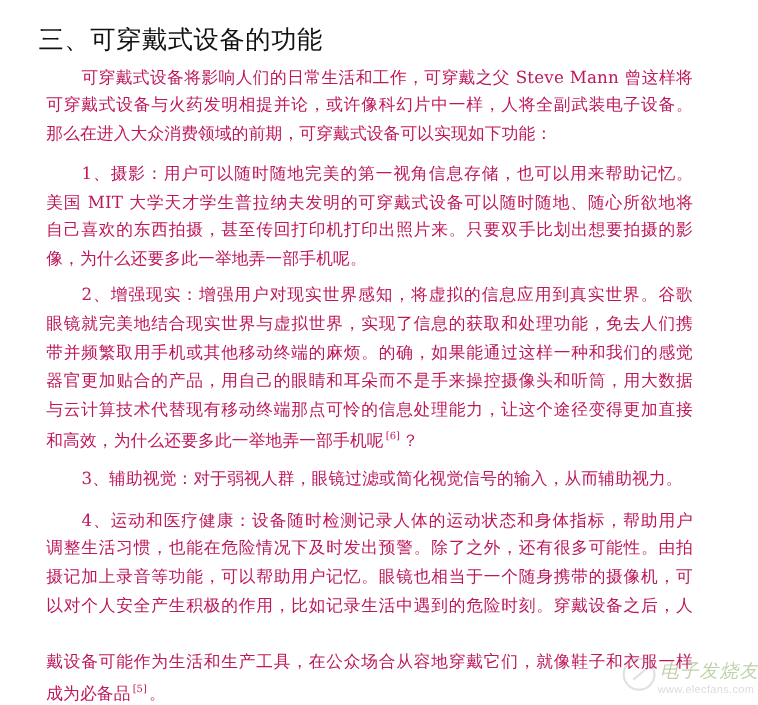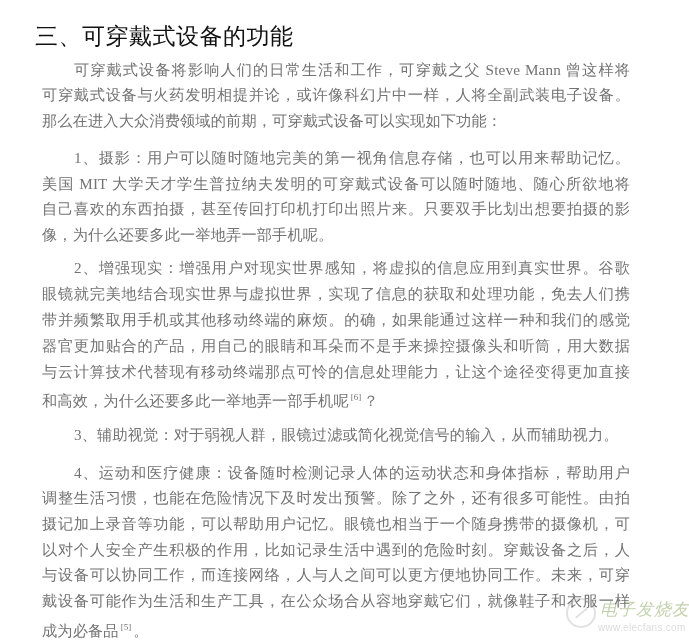--- a/index.html
+++ b/index.html
@@ -13,21 +13,21 @@
   .heading {
     position: absolute; left: 23px; top: 21px;
     font-family: "DejaVu Sans", "Liberation Sans", sans-serif;
     font-size: 23px; font-weight: normal; color: #111; margin: 0;
     letter-spacing: 0.5px; white-space: nowrap;
   }
   .line {
     position: absolute; left: 30px; width: 588px;
     font-size: 15.2px; line-height: 20px; height: 20px;
     white-space: nowrap; text-align: justify; text-align-last: justify;
-    color: #737373; letter-spacing: 0.15px; font-family: Liberation Serif, serif;
+    color: #be185d; letter-spacing: 0.15px;
   }
   .line.first { left: 62px; width: 556px; }
   .line.last { text-align-last: left; }
   sup.ref { font-size: 9px; vertical-align: 6px; margin: 0 2px; letter-spacing: 0; }
   .watermark {
     position: absolute; left: 552px; top: 598px; width: 135px; height: 40px;
     opacity: 0.35; pointer-events: none;
   }
   .wm-logo {
     position: absolute; left: 2px; top: 0px; width: 30px; height: 30px;
@@ -68,21 +68,20 @@
   <div class="line" style="top:336px">器官更加贴合的产品，用自己的眼睛和耳朵而不是手来操控摄像头和听筒，用大数据</div>
   <div class="line" style="top:362px">与云计算技术代替现有移动终端那点可怜的信息处理能力，让这个途径变得更加直接</div>
   <div class="line last" style="top:387px"><span>和高效，为什么还要多此一举地弄一部手机呢</span><sup class="ref">[6]</sup><span>？</span></div>
 
   <div class="line first last" style="top:425px">3、辅助视觉：对于弱视人群，眼镜过滤或简化视觉信号的输入，从而辅助视力。</div>
 
   <div class="line first" style="top:463px">4、运动和医疗健康：设备随时检测记录人体的运动状态和身体指标，帮助用户</div>
   <div class="line" style="top:488px">调整生活习惯，也能在危险情况下及时发出预警。除了之外，还有很多可能性。由拍</div>
   <div class="line" style="top:514px">摄记加上录音等功能，可以帮助用户记忆。眼镜也相当于一个随身携带的摄像机，可</div>
   <div class="line" style="top:540px">以对个人安全产生积极的作用，比如记录生活中遇到的危险时刻。穿戴设备之后，人</div>
-  <div class="line" style="top:565px">与设备可以协同工作，而连接网络，人与人之间可以更方便地协同工作。未来，可穿</div>
   <div class="line" style="top:591px">戴设备可能作为生活和生产工具，在公众场合从容地穿戴它们，就像鞋子和衣服一样</div>
   <div class="line last" style="top:617px"><span>成为必备品</span><sup class="ref">[5]</sup><span>。</span></div>
 
   <div class="watermark">
     <div class="wm-logo"></div>
     <div class="wm-cn">电子发烧友</div>
     <div class="wm-url">www.elecfans.com</div>
   </div>
 </div>
 

